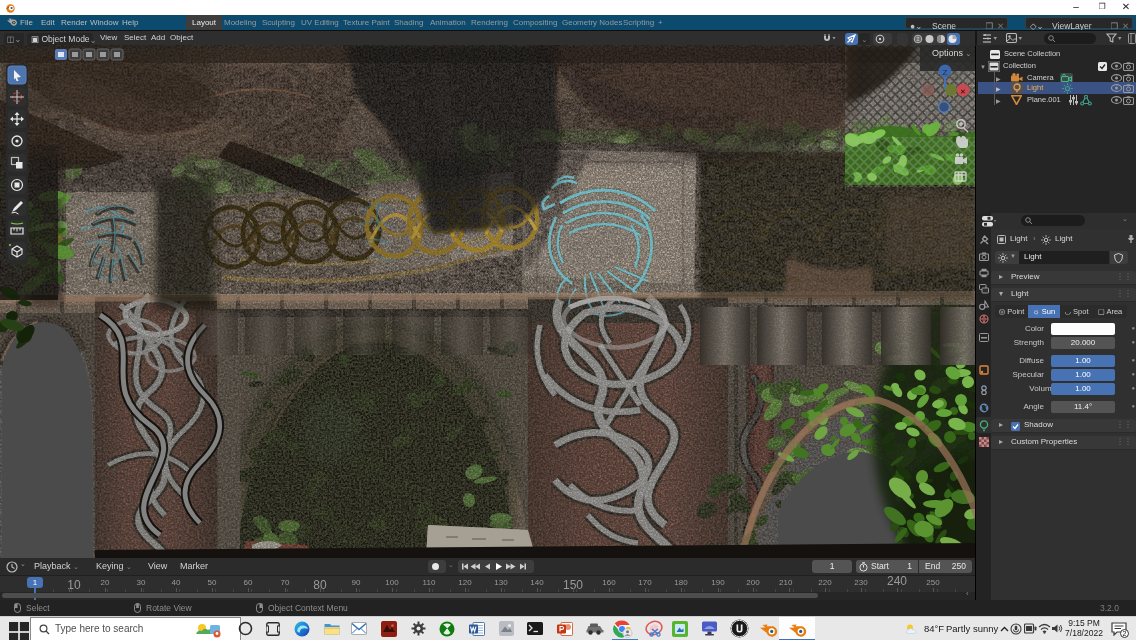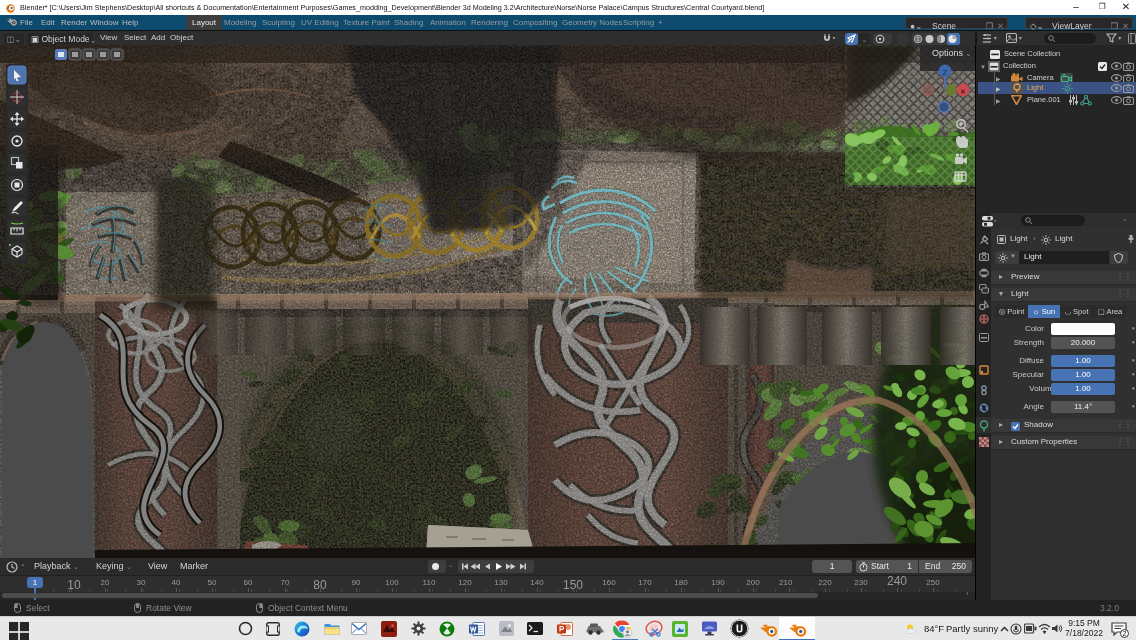--- a/index.html
+++ b/index.html
@@ -56,21 +56,20 @@
 <body>
 <div id="stage">
 
   <div class="abs" id="titlebar">
     <svg class="abs" style="left:5px;top:2.5px" width="11" height="11" viewBox="0 0 11 11">
       <circle cx="5.5" cy="5.5" r="4.2" fill="#e87d0d"></circle>
       <circle cx="6.2" cy="5.2" r="2.4" fill="#fff"></circle>
       <circle cx="6.6" cy="5.0" r="1.1" fill="#265787"></circle>
       <path d="M1 5.8 L4.5 3.2 L3.2 5.2 Z" fill="#265787"></path>
     </svg>
-    <div class="txt">Blender* [C:\Users\Jim Stephens\Desktop\All shortcuts &amp; Documentation\Entertainment Purposes\Games_modding_Development\Blender 3d Modeling 3.2\Architecture\Norse\Norse Palace\Campus Structures\Central Courtyard.blend]</div>
     <div class="winbtn" style="left:1063px;">–</div>
     <div class="winbtn" style="left:1089px;font-size:8px;">❐</div>
     <div class="winbtn" style="left:1115px;left:1113px;">✕</div>
   </div>
 
   <div class="abs" id="menubar">
     <svg class="abs" style="left:6px;top:2px" width="12" height="11" viewBox="0 0 24 20">
       <path d="M9.7 4.2 L15.5 4.2 C18.8 4.2 21.6 6.6 21.9 9.8 C22.2 13.4 19.3 16.4 15.7 16.4 C12.8 16.4 10.4 14.5 9.7 11.9 L2 5.9 L8.5 5.5 L4.8 2.5 L10.9 2.2 Z" fill="#a8a8a8"></path>
       <circle cx="15.6" cy="10.2" r="3.4" fill="#2e2e2e"></circle>
       <circle cx="15.6" cy="10.2" r="1.7" fill="#a8a8a8"></circle>
@@ -1758,20 +1757,34 @@
     <span style="left:1100px;color:#7e7e7e">3.2.0</span>
   </div>
 
   <div class="abs" id="taskbar">
     <svg class="ticon" style="left:9px;top:5px" width="14" height="14" viewBox="0 0 14 14">
       <rect x="0" y="0" width="6.4" height="6.4" fill="#262626"></rect>
       <rect x="7.6" y="0" width="6.4" height="6.4" fill="#262626"></rect>
       <rect x="0" y="7.6" width="6.4" height="6.4" fill="#262626"></rect>
       <rect x="7.6" y="7.6" width="6.4" height="6.4" fill="#262626"></rect>
     </svg>
+    <div id="searchbox">
+      <svg style="position:absolute;left:8px;top:6px" width="11" height="11" viewBox="0 0 11 11">
+        <circle cx="4.5" cy="4.5" r="3.4" fill="none" stroke="#444" stroke-width="1.2"></circle>
+        <line x1="7" y1="7" x2="10" y2="10" stroke="#444" stroke-width="1.2"></line>
+      </svg>
+      <span style="position:absolute;left:24px;">Type here to search</span>
+      <svg style="position:absolute;left:163px;top:3px" width="28" height="18" viewBox="0 0 28 18">
+        <circle cx="8" cy="7" r="4" fill="#f8c825"></circle>
+        <path d="M2 13 Q4 8 8 10 Q10 6 14 9 Q17 7 18 11 L18 13 Z" fill="#57a85c"></path>
+        <rect x="16" y="4" width="10" height="9" rx="1.5" fill="#6cb2e2"></rect>
+        <circle cx="23" cy="13" r="3.5" fill="#e2552d"></circle>
+        <circle cx="23" cy="12.5" r="1.4" fill="#fff"></circle>
+      </svg>
+    </div>
 <div style="position:absolute;left:779px;top:0;width:36px;height:24px;background:#fdfdfd"></div>
 <div style="position:absolute;left:612px;top:22px;width:26px;height:2px;background:#4b7bbf"></div>
 <div style="position:absolute;left:779px;top:22px;width:36px;height:2px;background:#3f6fbf"></div>
 <svg style="position:absolute;left:238px;top:4px" width="15" height="15" viewBox="0 0 15 15">
         <circle cx="7.5" cy="7.5" r="6" fill="none" stroke="#2b2b2b" stroke-width="1.6"></circle>
       </svg>
 <svg style="position:absolute;left:266px;top:5px" width="14" height="14" viewBox="0 0 14 14">
         <rect x="0.8" y="0.8" width="12.4" height="12.4" rx="1.5" fill="none" stroke="#2b2b2b" stroke-width="1.4"></rect>
         <rect x="0" y="4" width="2.5" height="6" fill="#e8e8e8" stroke="#2b2b2b" stroke-width="1"></rect>
         <rect x="11.5" y="4" width="2.5" height="6" fill="#e8e8e8" stroke="#2b2b2b" stroke-width="1"></rect>

